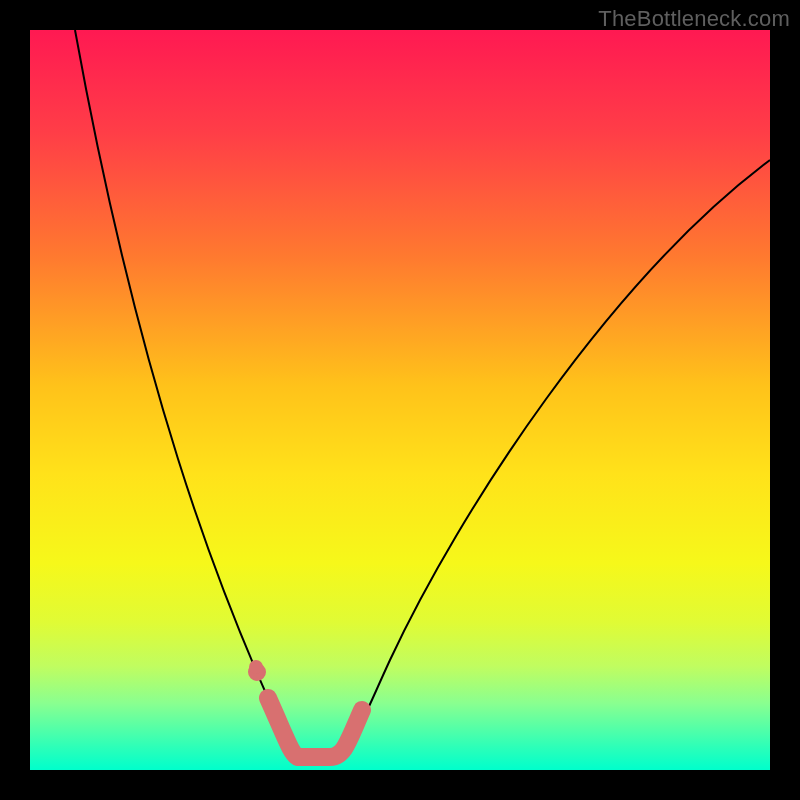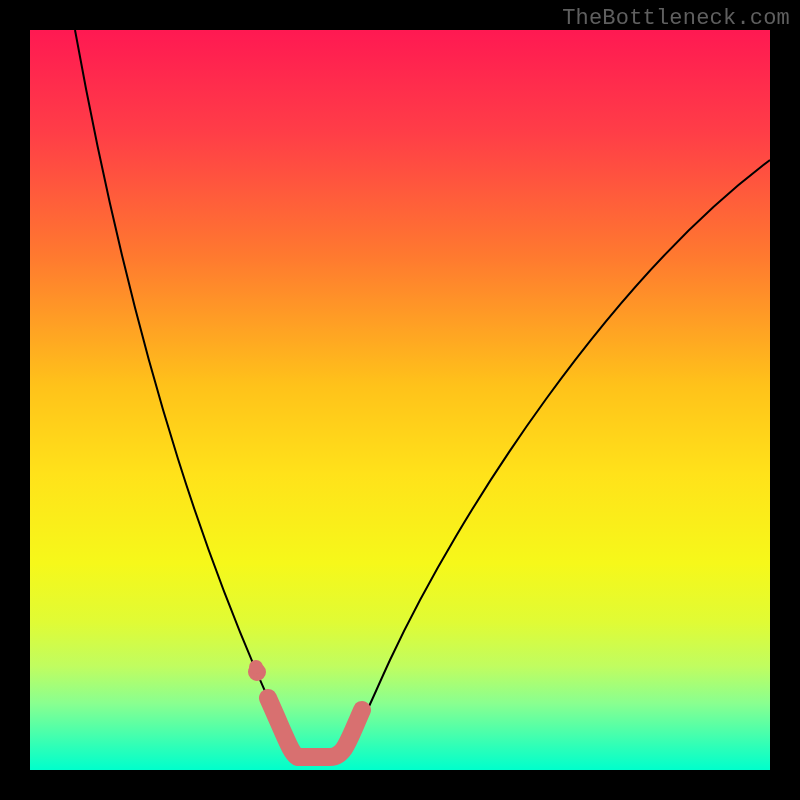--- a/index.html
+++ b/index.html
@@ -27,21 +27,21 @@
       #c0fd60 86%,
       #89ff90 91%,
       #2bffb9 97%,
       #00ffcc 100%
     );
   }
   .watermark {
     position: absolute;
     top: 6px;
     right: 10px;
-    font-family: Liberation Mono, monospace;
+    font-family: Liberation Sans, sans-serif;
     font-size: 22px;
     color: #5f5f5f;
     letter-spacing: 0.2px;
     user-select: none;
   }
   svg {
     position: absolute;
     left: 0;
     top: 0;
   }

